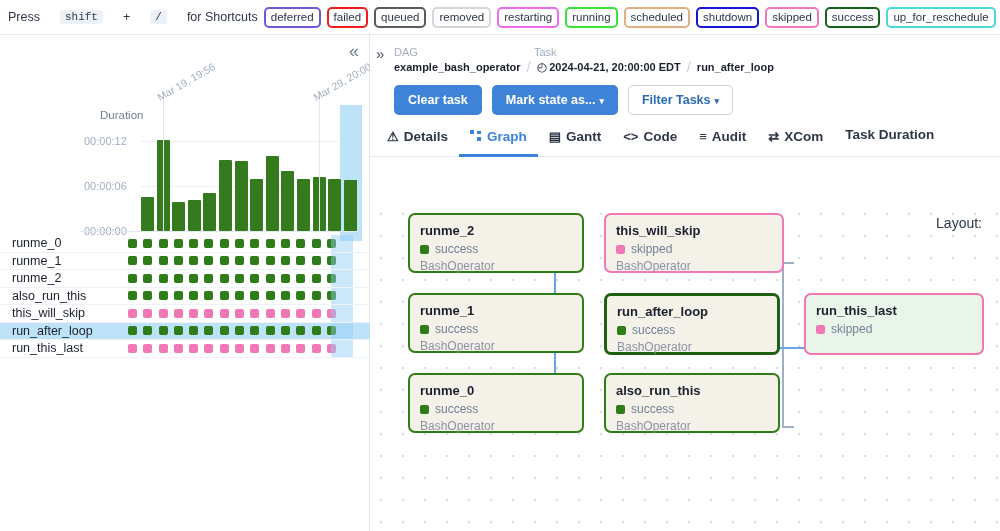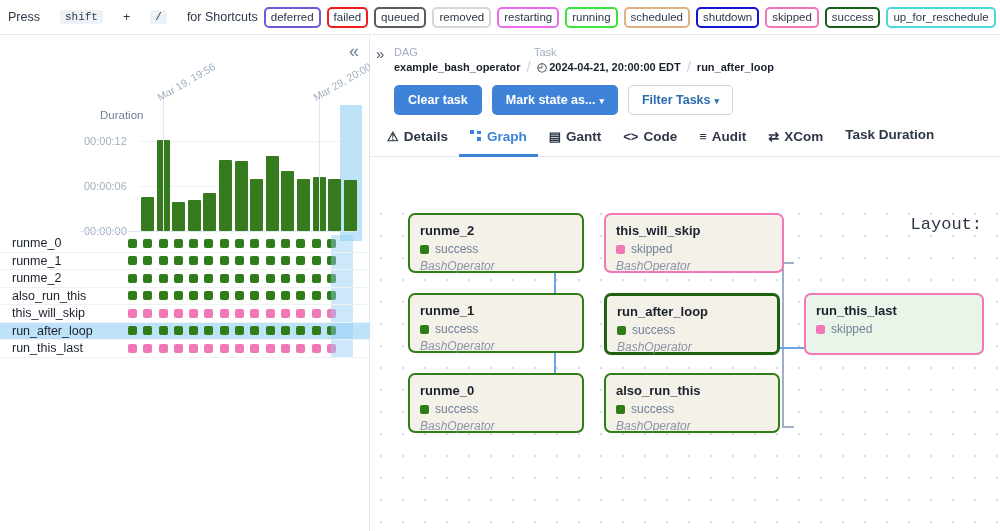--- a/index.html
+++ b/index.html
@@ -162,21 +162,21 @@
   .canvas{
     position:absolute; left:0; top:168px; width:630px; height:328px;
     background-color:#fff;
     background-image:radial-gradient(#d6dbe3 1px, transparent 1px);
     background-size:22px 22px;
     overflow:hidden;
   }
   .layout-box{
     position:absolute; right:18px; top:12px; z-index:5;
   }
-  .layout-label{ font-size:17px; color:#2d3748; margin-bottom:4px;font-family:Liberation Mono, monospace;}
+  .layout-label{ font-size:14px; color:#2d3748; margin-bottom:4px;}
   .layout-select{
     width:112px; height:27px;
     border:1px solid #cbd5e0; border-radius:5px;
     background:#fff; font-size:12px; color:#1a202c;
     display:flex; align-items:center; justify-content:space-between;
     padding:0 8px; cursor:pointer;
   }
   .layout-select .chev{ color:#4a5568; font-size:10px;}
 
   
@@ -189,21 +189,21 @@
   }
   .node.green{ border:2px solid #2e7d18;}
   .node.green-thick{ border:3px solid #1e6211;}
   .node.pink{ border:2px solid #f178b6;}
   .node.pink-lightbg{ border:2px solid #f178b6; background:#eaf5ea;}
   .node-title{ font-size:13px; font-weight:bold; color:#1a202c; margin-bottom:4px;}
   .node-state{ display:flex; align-items:center; gap:6px; font-size:12px; color:#718096; margin-bottom:3px;}
   .swatch{ width:9px; height:9px; border-radius:2px;}
   .sw-success{ background:#2e7d18;}
   .sw-skipped{ background:#f178b6;}
-  .node-op{ font-size:12px; color:#8a94a6;font-style:italic;}
+  .node-op{ font-size:12px; color:#8a94a6;}
 
   
   .edge{ position:absolute; background:#6aa3e8; }
   .edge.gray{ background:#9fb0c4; }
 </style>
 </head>
 <body>
 
 <div class="topbar">
   <span class="shortcut-text">

